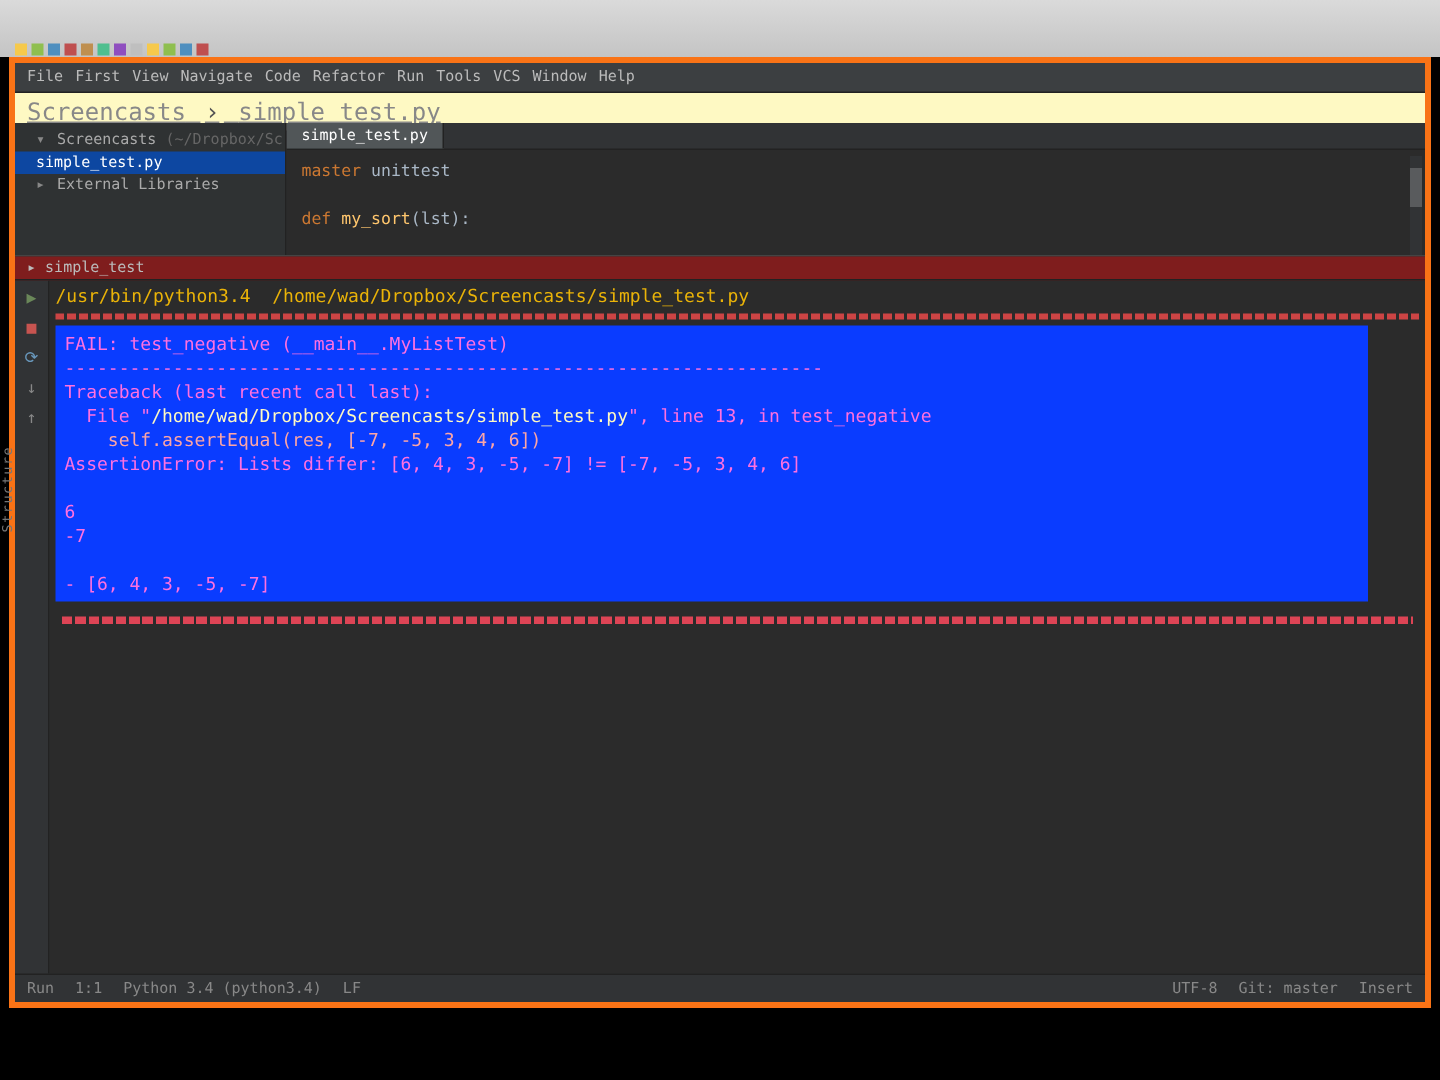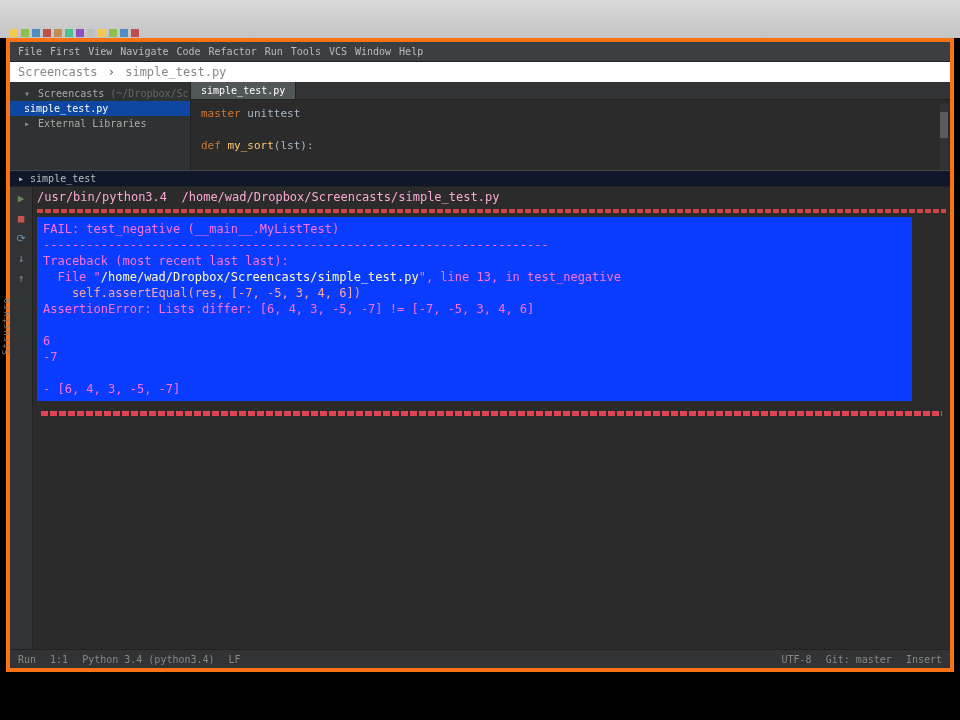--- a/index.html
+++ b/index.html
@@ -43,24 +43,25 @@
     padding: 4px 8px;
     background: #3c3f41;
     color: #bbbbbb;
     font-size: 10px;
     border-bottom: 1px solid #222;
   }
   .menubar span { cursor: default; }
 
   .breadcrumb {
     padding: 3px 8px;
-    font-size: 12px;
+    font-size: 16px;
     color: #888;
-    background: #ffffff;
+    background: #fef9c3;
     border-bottom: 1px solid #222;
+    text-decoration: underline;
   }
   .breadcrumb .sep { color:#555; margin:0 3px;}
 
   .body {
     position: absolute;
     top: 40px; bottom: 18px; left: 0; right: 0;
     display: flex;
   }
 
   
@@ -130,21 +131,21 @@
     position: absolute;
     left: 0; right: 0;
     top: 128px; bottom: 18px;
     background: #2b2b2b;
     border-top: 1px solid #444;
     display: flex;
     flex-direction: column;
   }
   .run-tab {
     padding: 2px 8px;
-    background: #0f172a;
+    background: #7f1d1d;
     color: #bbb;
     font-size: 10px;
     border-bottom: 1px solid #222;
   }
   .run-body {
     flex:1;
     display:flex;
     overflow:hidden;
   }
   .run-gutter {
@@ -167,21 +168,21 @@
 
   .console {
     flex:1;
     background:#2b2b2b;
     padding:2px 4px;
     font-size: 12px;
     line-height: 16px;
     overflow:hidden;
   }
   .console-line { white-space: pre; }
-  .cmd { color:#f9a8d4; }
+  .cmd { color:#eab308; }
   .progress { color:#c75450; }
 
   .redbar {
     height: 4px;
     margin: 4px 0;
     background: repeating-linear-gradient(90deg, #cc4444 0 6px, #2b2b2b 6px 8px);
   }
 
   
   .sel-block {
@@ -324,21 +325,21 @@
         <span class="gicon down-icon">↓</span>
         <span class="gicon up-icon">↑</span>
       </div>
       <div class="console">
         <div class="console-line cmd">/usr/bin/python3.4  /home/wad/Dropbox/Screencasts/simple_test.py</div>
         <div class="redbar"></div>
 
         <div class="sel-block">
           <div class="sel-line">FAIL: test_negative (__main__.MyListTest)</div>
           <div class="sel-line">----------------------------------------------------------------------</div>
-          <div class="sel-line">Traceback (most recent last last):</div>
+          <div class="sel-line">Traceback (last recent call last):</div>
           <div class="sel-line"><span>  File "</span><span class="hl">/home/wad/Dropbox/Screencasts/simple_test.py</span><span>", line 13, in test_negative</span></div>
           <div class="sel-line wht">    self.assertEqual(res, [-7, -5, 3, 4, 6])</div>
           <div class="sel-line">AssertionError: Lists differ: [6, 4, 3, -5, -7] != [-7, -5, 3, 4, 6]</div>
           <div class="sel-line">&nbsp;</div>
           <div class="sel-line">6</div>
           <div class="sel-line">-7</div>
           <div class="sel-line">&nbsp;</div>
           <div class="sel-line">- [6, 4, 3, -5, -7]</div>
         </div>
 

